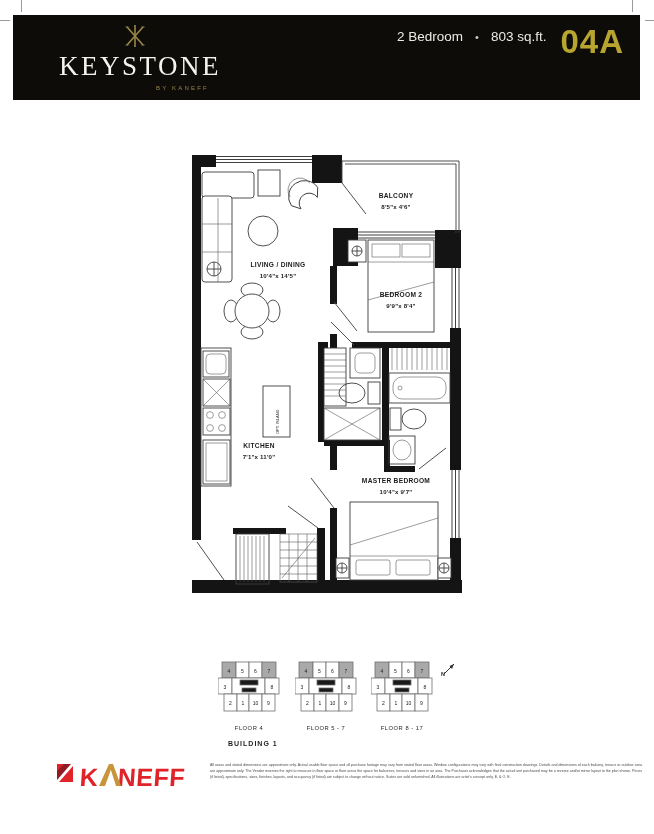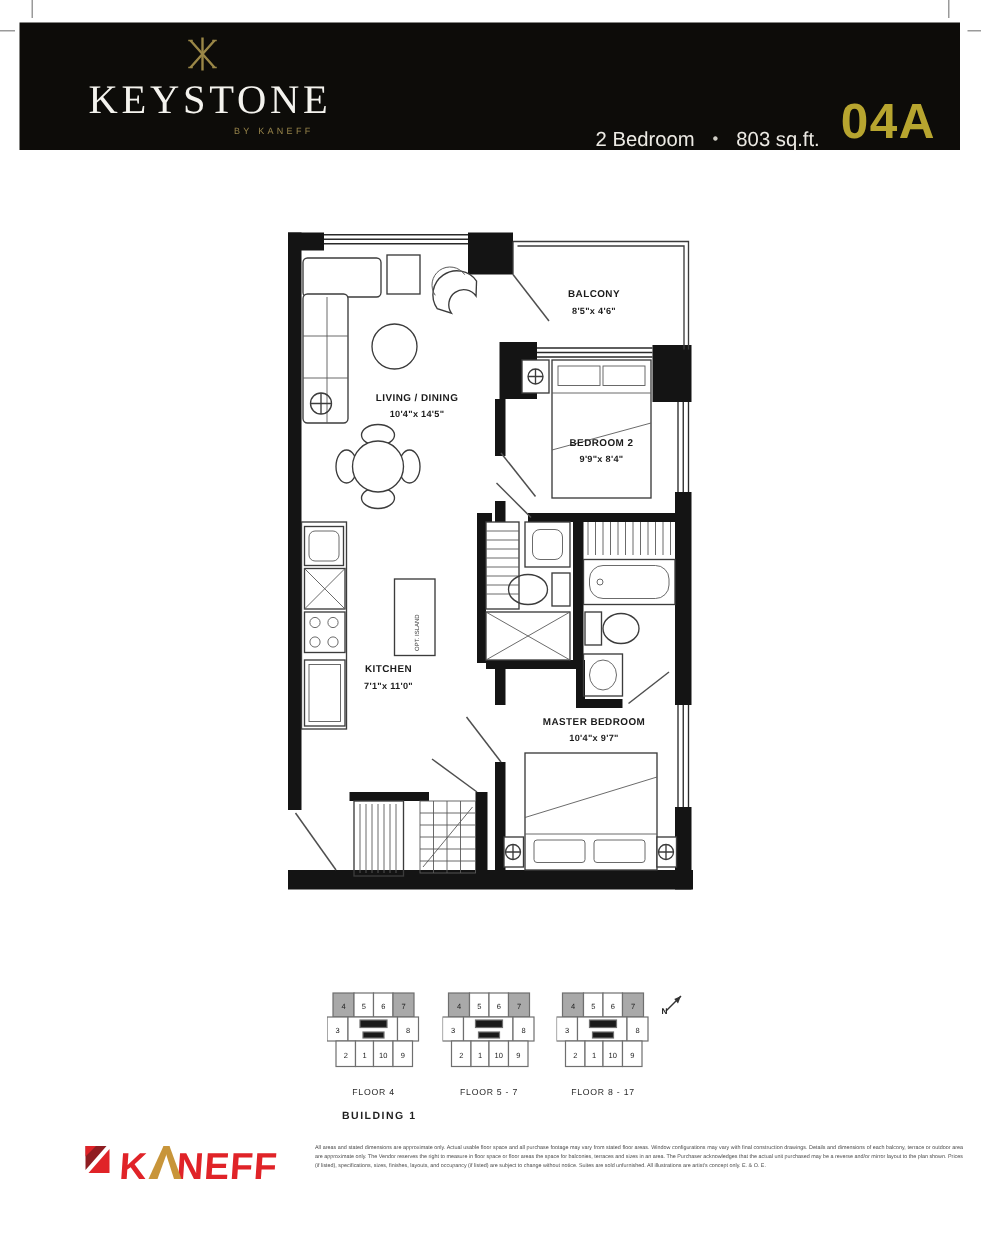--- a/index.html
+++ b/index.html
@@ -7,21 +7,21 @@
         font-family:"Liberation Sans",sans-serif;}
   
   .hdr{position:absolute;left:13px;top:15px;width:627px;height:85px;background:#0d0c09;}
   .brand{position:absolute;left:46px;top:8px;width:152px;text-align:center;}
   .brand .mark{display:block;margin:0 auto 2px auto;}
   .brand .name{font-family:"Liberation Serif",serif;font-size:27px;letter-spacing:2.5px;
                color:#f4f3ee;white-space:nowrap;text-align:center;}
   .brand .byline{display:block;text-align:right;color:#97844a;font-size:6px;
                  letter-spacing:2.2px;margin-top:3px;padding-right:2px;}
   .hdr-right{position:absolute;right:16px;top:0;height:85px;display:flex;
-             align-items:flex-end;gap:14px;}
+             align-items:flex-start;gap:14px;}
   .unit-meta{color:#eceae4;font-size:13.5px;display:flex;align-items:center;gap:12px;
              padding-top:14px;}
   .unit-meta .dot{font-size:11px;color:#cfcdc5;}
   .unit-code{color:#b7a52f;font-size:33px;font-weight:bold;letter-spacing:1px;padding-top:8px;}
   .cropmark{position:absolute;background:#9a9a9a;}
   
   .plan-svg{position:absolute;left:185px;top:140px;}
   .kp-svg{position:absolute;left:210px;top:652px;}
   
   .footer-logo{position:absolute;left:55px;top:760px;}

